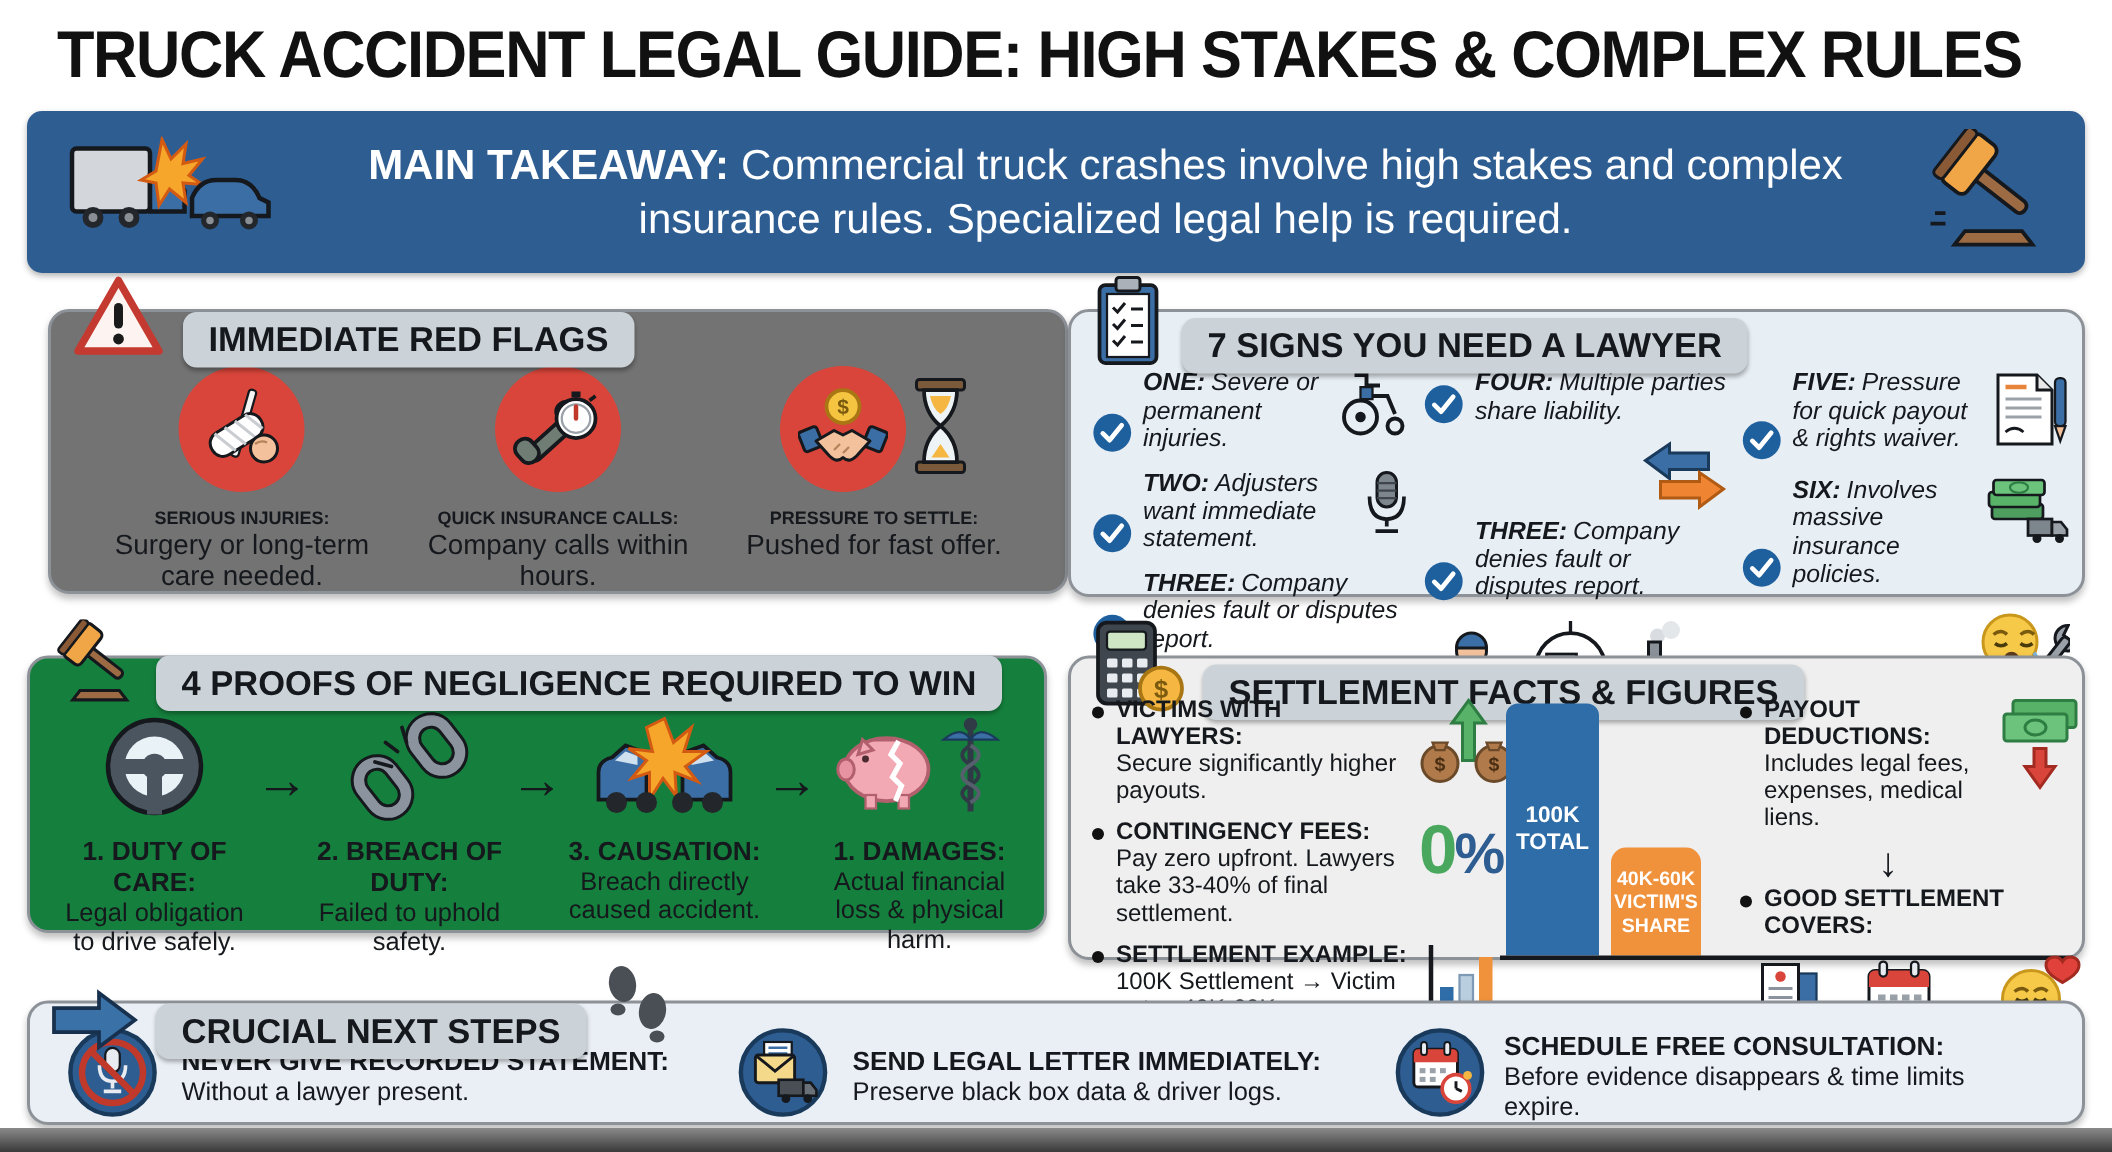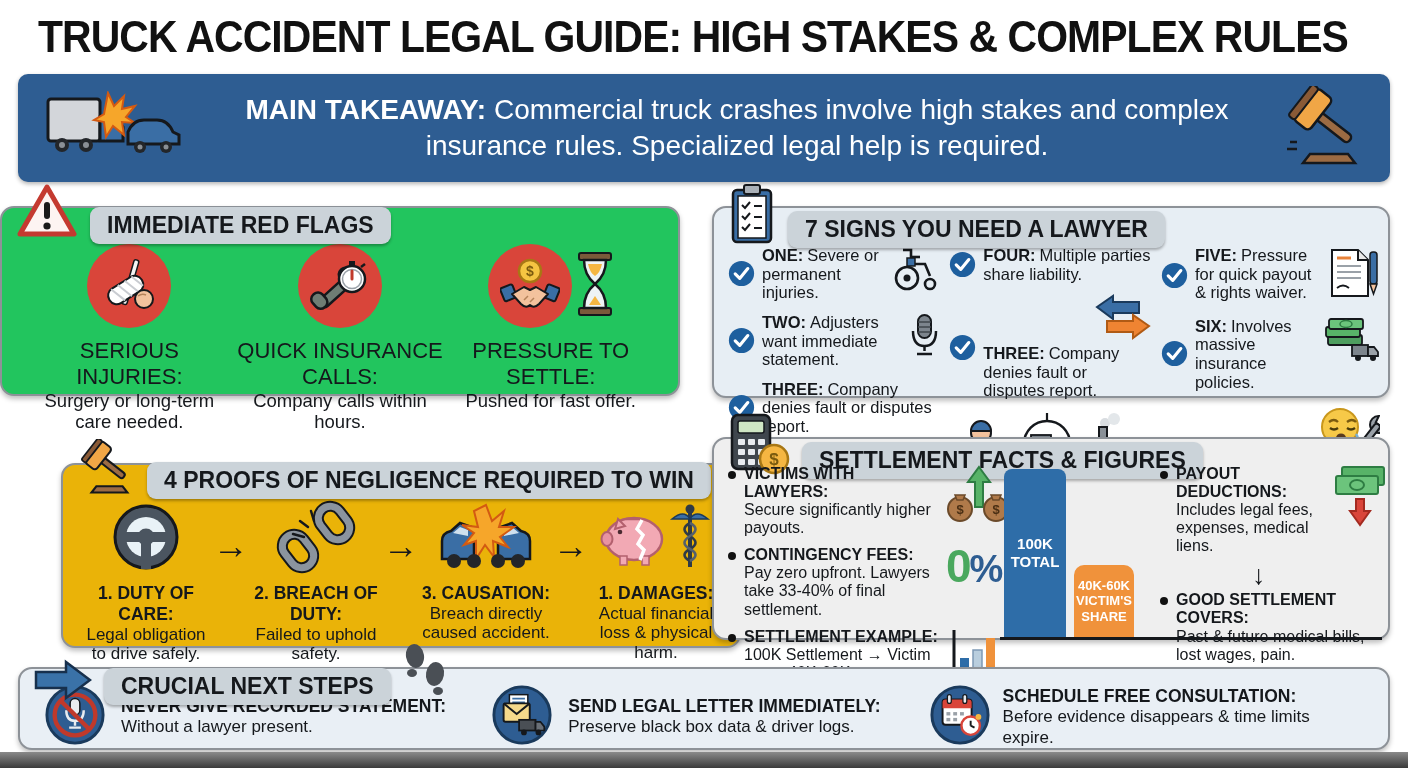--- a/index.html
+++ b/index.html
@@ -18,26 +18,26 @@
          box-shadow:0 3px 5px rgba(0,0,0,.25);}
   .panel-head{position:absolute;top:-26px;left:14px;display:flex;align-items:flex-end;gap:12px;}
   .pill{background:#cbd3d9;border-radius:9px;padding:5px 17px;font-size:23px;font-weight:800;
         white-space:nowrap;box-shadow:0 2px 3px rgba(0,0,0,.3);color:#15181c;}
   
   .rf-grid{display:flex;justify-content:space-between;padding:34px 22px 0;}
   .rf-item{width:212px;text-align:center;}
   .icon-wrap{display:flex;justify-content:center;align-items:center;gap:5px;height:88px;}
   .rf-circle{width:84px;height:84px;border-radius:50%;background:#d9453a;display:flex;
              align-items:center;justify-content:center;flex:none;}
-  .rf-label{font-size:22px;font-weight:400;margin-top:8px;}
+  .rf-label{font-size:12px;font-weight:700;margin-top:8px;}
   .rf-desc{font-size:18.5px;line-height:1.15;}
   
   .signs-grid{display:flex;gap:10px;padding:38px 8px 0 14px;}
   .sign-col1{width:218px;}.sign-col2{width:208px;}.sign-col3{width:226px;}
-  .sign-item{display:flex;gap:7px;margin-bottom:11px;align-items:center;}
+  .sign-item{display:flex;gap:7px;margin-bottom:11px;align-items:flex-end;font-style:italic;}
   .sign-body{flex:1;font-size:16.5px;line-height:1.13;}
   .sign-body .b{font-weight:800;margin-right:4px;}
   .sign-icon-r{float:right;margin-left:4px;}
   .parties-row{text-align:center;margin-top:2px;}
   
   .proofs-row{display:flex;justify-content:space-between;padding:32px 16px 0;}
   .proof-step{width:150px;text-align:center;}
   .proof-ic{height:80px;display:flex;align-items:center;justify-content:center;gap:2px;}
   .proof-label{font-size:17.5px;font-weight:800;margin-top:6px;}
   .proof-desc{font-size:17px;line-height:1.14;}
@@ -104,21 +104,21 @@
           <rect x="34" y="29" width="42" height="9" rx="4" fill="#9c6b43" stroke="#15181c" stroke-width="2.5"></rect>
           <rect x="18" y="12" width="20" height="40" rx="5" fill="#f0a646" stroke="#15181c" stroke-width="2.5"></rect>
           <rect x="12" y="12" width="8" height="40" rx="3" fill="#8a5a36" stroke="#15181c" stroke-width="2"></rect>
         </g>
         <path d="M28 68 h38 l7 9 h-52 z" fill="#9c6b43" stroke="#15181c" stroke-width="2.5"></path>
         <path d="M8 56 h7 M5 63 h10" stroke="#15181c" stroke-width="2.5"></path>
       </svg>
     </span>
   </div>
 
-  <section class="panel" style="left:0;top:206px;width:680px;height:190px;background:#22c55e;">
+  <section class="panel" style="left:32px;top:206px;width:680px;height:190px;background:#737373;">
     <div class="panel-head">
       <span>
         <svg width="62" height="58" viewBox="0 0 62 58">
           <path d="M31 5 L58 52 H4 Z" fill="#fdf4f2" stroke="#c43a30" stroke-width="5" stroke-linejoin="round"></path>
           <rect x="28" y="20" width="6" height="17" rx="3" fill="#1a1a1a"></rect>
           <circle cx="31" cy="44" r="3.6" fill="#1a1a1a"></circle>
         </svg>
       </span>
       <span class="pill">IMMEDIATE RED FLAGS</span>
     </div>
@@ -367,21 +367,21 @@
                 </g>
               </svg>
             </span>
             <span class="b">SEVEN:</span><span>Suspect federal violations (fatigue/maintenance).</span>
           </div>
         </div>
       </div>
     </div>
   </section>
 
-  <section class="panel" style="left:18px;top:463px;width:680px;height:185px;background:#eab308;margin-left:43px;">
+  <section class="panel" style="left:18px;top:437px;width:680px;height:185px;background:#15803d;">
     <div class="panel-head">
       <span>
         <svg width="58" height="56" viewBox="0 0 84 80">
           <g transform="rotate(38 42 32)">
             <rect x="34" y="29" width="42" height="9" rx="4" fill="#9c6b43" stroke="#15181c" stroke-width="3"></rect>
             <rect x="18" y="12" width="20" height="40" rx="5" fill="#f0a646" stroke="#15181c" stroke-width="3"></rect>
             <rect x="12" y="12" width="8" height="40" rx="3" fill="#8a5a36" stroke="#15181c" stroke-width="2.5"></rect>
           </g>
           <path d="M28 68 h38 l7 9 h-52 z" fill="#9c6b43" stroke="#15181c" stroke-width="3"></path>
         </svg>
@@ -554,21 +554,20 @@
             <ellipse cx="23" cy="20" rx="7" ry="5" fill="none" stroke="#2e7d43" stroke-width="2"></ellipse>
             <polygon points="26,60 16,46 22,46 22,34 30,34 30,46 36,46" fill="#d9453a" stroke="#a32a20" stroke-width="2"></polygon>
           </svg>
         </span>
       </div>
       <div class="set-down">↓</div>
       <div class="set-row">
         <span class="dot"></span>
         <div class="set-text" style="width:205px;">
           <div class="set-label">GOOD SETTLEMENT COVERS:</div>
-          <div>Past &amp; future medical bills, lost wages, pain.</div>
         </div>
       </div>
       <div class="covers-icons">
         <span>
           <svg width="42" height="46" viewBox="0 0 42 46">
             <rect x="26" y="8" width="13" height="36" fill="#3a6ea5" stroke="#1a3a5c" stroke-width="1.5"></rect>
             <path d="M3 2 h24 v42 h-24z" fill="#fff" stroke="#15181c" stroke-width="2"></path>
             <circle cx="15" cy="10" r="3.5" fill="#d9453a"></circle>
             <path d="M7 18 h16 M7 24 h16 M7 30 h16 M7 36 h10" stroke="#8b949e" stroke-width="2"></path>
           </svg>

